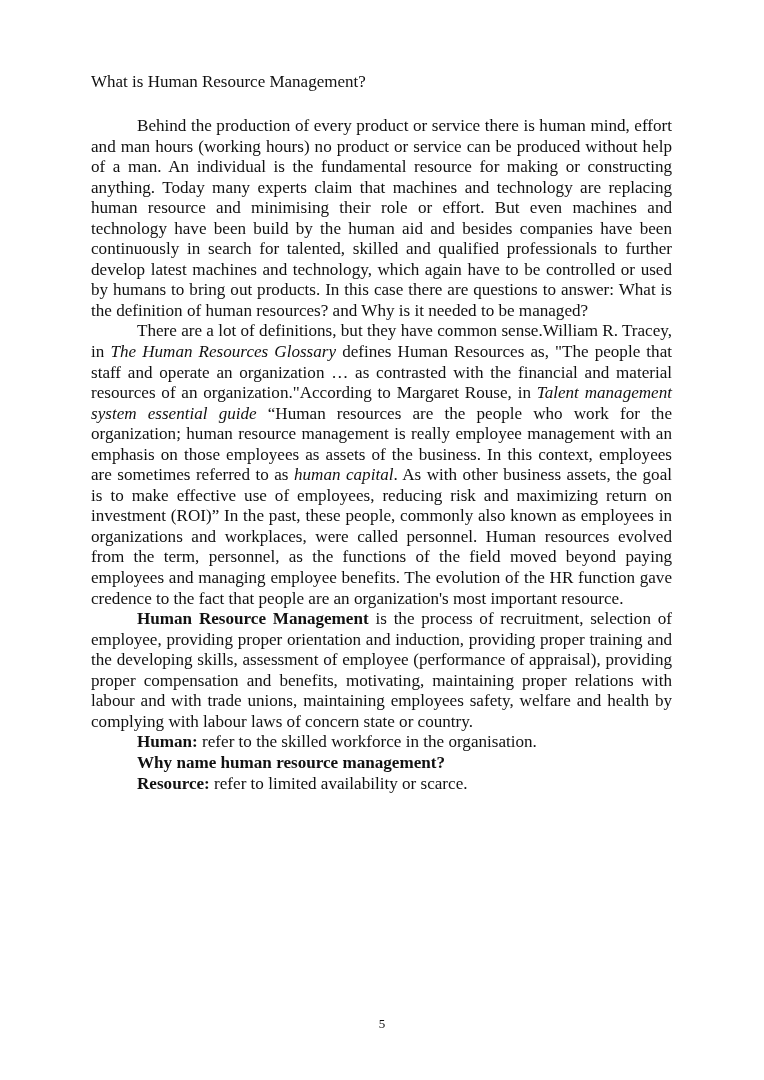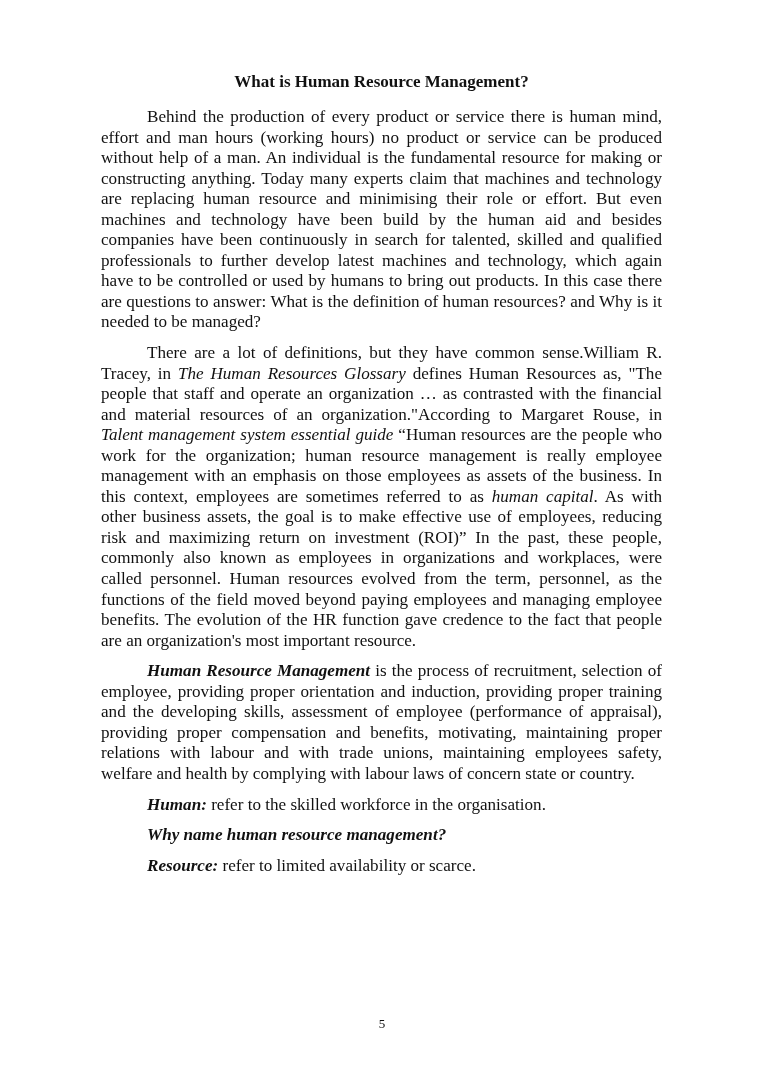--- a/index.html
+++ b/index.html
@@ -1,23 +1,23 @@
 <!DOCTYPE html>
 <html><head>
 <meta charset="utf-8">
 <style>
   html, body { margin: 0; padding: 0; background: #ffffff; }
   body { width: 764px; height: 1080px; position: relative; overflow: hidden;
          font-family: "Liberation Serif", "DejaVu Serif", serif; color: #111; }
   .page { position: absolute; left: 91px; top: 72px; width: 581px; }
-  h1 { margin: 0 0 15px 0; font-size: 17px; font-weight: bold; text-align: center; line-height: 20px; }
-  p { margin: 10px; font-size: 17.1px; line-height: 20.55px; text-align: justify; }
+  h1 { margin: 0 0 24px 0; font-size: 17px; font-weight: normal; line-height: 20px; }
+  p { margin: 0; font-size: 17.1px; line-height: 20.55px; text-align: justify; }
   p.ind { text-indent: 46px; }
   p.sub { padding-left: 46px; text-align: left; }
-  b { font-weight: bold; font-style: italic; }
+  b { font-weight: bold; }
   .pnum { position: absolute; left: 0; width: 764px; top: 1016px; text-align: center; font-size: 13px; }
 </style>
 </head>
 <body>
 
 <div class="page">
   <h1>What is Human Resource Management?</h1>
 
   <p class="ind">Behind the production of every product or service there is human mind, effort and man hours (working hours) no product or service can be produced without help of a man. An individual is the fundamental resource for making or constructing anything. Today many experts claim that machines and technology are replacing human resource and minimising their role or effort. But even machines and technology have been build by the human aid and besides companies have been continuously in search for talented, skilled and qualified professionals to further develop latest machines and technology, which again have to be controlled or used by humans to bring out products. In this case there are  questions to answer: What is the definition of human resources? and Why is it needed to be managed?</p>
 

